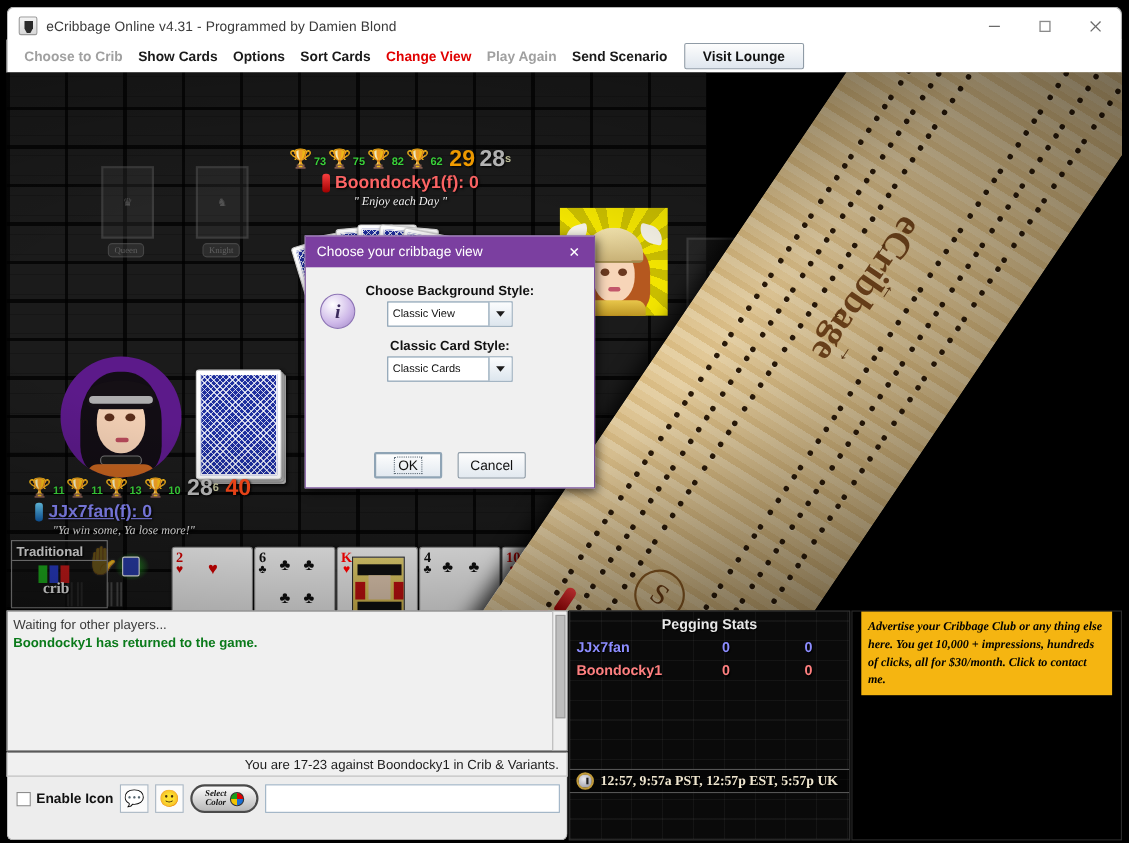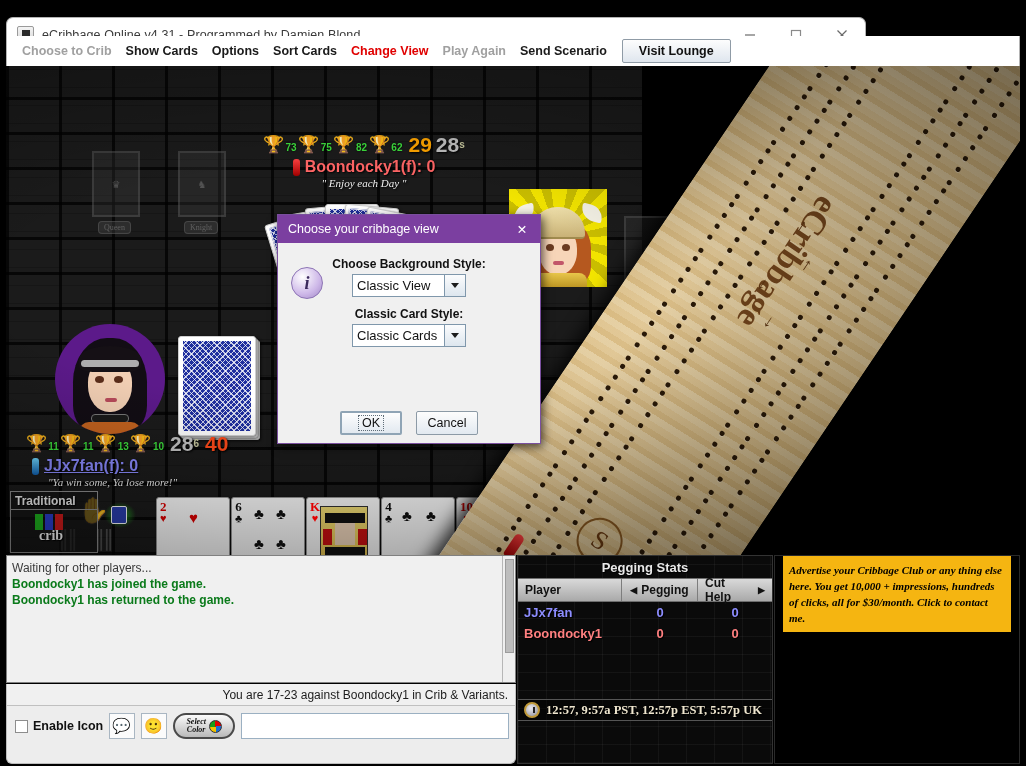--- a/index.html
+++ b/index.html
@@ -11,21 +11,21 @@
     overflow: hidden;
   }
   .app {
     position: relative;
     width: 1026px; height: 766px;
     background: #000;
   }
 
   
   .titlebar {
-    position: absolute; left: 6px; top: 17px; width: 860px; height: 34px;
+    position: absolute; left: 6px; top: 6px; width: 1014px; height: 34px;
     background: #ffffff;
     border: 1px solid #b3b3b3;
     border-bottom: none;
     border-radius: 7px 7px 0 0;
     display: flex; align-items: center;
   }
   .title-icon {
     width: 17px; height: 17px; margin-left: 10px; margin-right: 8px;
     background: linear-gradient(#f4f4f4,#d8d8d8);
     border: 1px solid #9a9a9a;
@@ -351,21 +351,21 @@
     display: flex; align-items: center; justify-content: center;
   }
   .fieldset { text-align: center; }
   .flabel { font-size: 12px; font-weight: bold; color: #111; margin-bottom: 3px; }
   .combo {
     display: inline-flex; width: 114px; height: 23px;
     border: 1px solid #7f97ab; background: #fff;
     align-items: stretch;
   }
   .combo .val {
-    flex: 1; font-size: 13px; color: #111;
+    flex: 1; font-size: 10px; color: #111;
     display: flex; align-items: center; padding-left: 4px;
   }
   .combo .arrowbtn {
     width: 21px; border-left: 1px solid #7f97ab;
     background: linear-gradient(#fbfcfd,#dde6ee);
     display: flex; align-items: center; justify-content: center;
   }
   .caret { width:0;height:0;border-left:4px solid transparent;border-right:4px solid transparent;
            border-top:5px solid #1c1c1c; }
   .dlg-buttons { position: absolute; left: 0; right: 0; bottom: 10px;
@@ -1039,21 +1039,20 @@
         </div>
       </div>
     </div>
   </div>
 
   <div class="bottom">
 
     <div class="chatpanel">
       <div style="padding-top:4px;">
         <div class="chatline c-gray">Waiting for other players...</div>
-        <div class="chatline c-green">Boondocky1 has joined the game.</div>
         <div class="chatline c-green">Boondocky1 has returned to the game.</div>
       </div>
       <div class="chat-scroll">
         <div class="chat-thumb"></div>
       </div>
     </div>
 
     <div class="statusbar">
       <span>You are 17-23 against Boondocky1 in Crib &amp; Variants.</span>
     </div>
@@ -1070,31 +1069,20 @@
           <span>Select</span>
           <span>Color</span>
         </span>
         <span class="colorwheel"></span>
       </div>
       <input class="chat-field" type="text" value="" placeholder="" style="">
     </div>
 
     <div class="pegpanel">
       <div class="peg-head">Pegging Stats</div>
-      <div class="peg-cols">
-        <div class="peg-col c1">Player</div>
-        <div class="peg-col c2">
-          <span style="font-size:9px">◀</span>
-          <span>Pegging</span>
-        </div>
-        <div class="peg-col c3">
-          <span>Cut Help</span>
-          <span style="font-size:9px">▶</span>
-        </div>
-      </div>
       <div class="peg-row">
         <div class="peg-cell n pc-blue">JJx7fan</div>
         <div class="peg-cell v1 pc-blue">0</div>
         <div class="peg-cell v2 pc-blue">0</div>
       </div>
       <div class="peg-row">
         <div class="peg-cell n pc-red">Boondocky1</div>
         <div class="peg-cell v1 pc-red">0</div>
         <div class="peg-cell v2 pc-red">0</div>
       </div>

